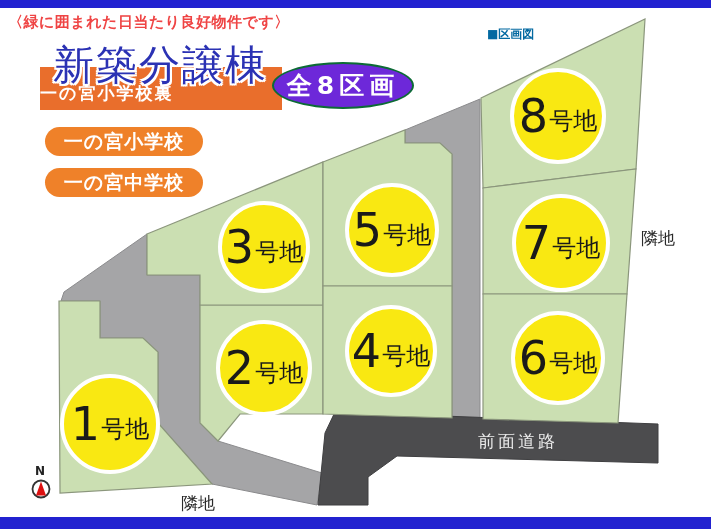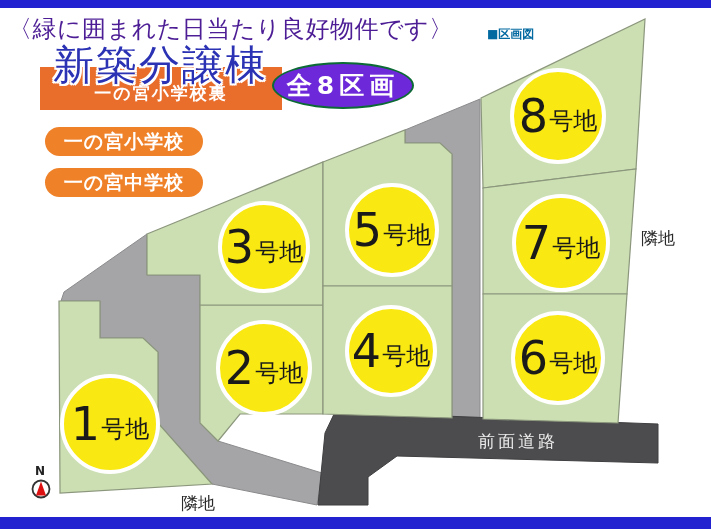--- a/index.html
+++ b/index.html
@@ -5,24 +5,24 @@
   html,body{margin:0;padding:0;background:#fff;}
   .stage{
     position:relative;width:711px;height:529px;overflow:hidden;background:#ffffff;
     font-family:"DejaVu Sans","Liberation Sans",sans-serif;
   }
   .bar{position:absolute;left:0;width:711px;background:#2222d0;}
   .bar-top{top:0;height:8px;}
   .bar-bottom{top:517px;height:12px;}
   svg.map{position:absolute;left:0;top:0;}
   .abs{position:absolute;white-space:nowrap;}
-  .top-note{left:8px;top:13px;font-size:24px;font-weight:normal;color:#4c1d95;letter-spacing:0.5px;}
+  .top-note{left:8px;top:13px;font-size:15px;font-weight:bold;color:#ef4444;letter-spacing:0.5px;}
   .banner{
     left:40px;top:67px;width:242px;height:43px;background:#e96e2c;
-    display:flex;align-items:flex-end;justify-content:center;
+    display:flex;align-items:flex-end;justify-content:flex-start;
   }
   .banner-text{color:#ffffff;font-size:17px;font-weight:bold;padding-bottom:5px;letter-spacing:2px;}
   .main-title{
     left:53px;top:38px;font-size:41px;font-weight:400;color:#2b32b4;letter-spacing:2px;
     text-shadow:-2px -2px 0 #fff,2px -2px 0 #fff,-2px 2px 0 #fff,2px 2px 0 #fff,
                  0 -2px 0 #fff,0 2px 0 #fff,-2px 0 0 #fff,2px 0 0 #fff;
   }
   .badge{
     left:272px;top:62px;width:142px;height:47px;background:#6d28d9;border:2px solid #0c6b35;
     border-radius:50%;display:flex;align-items:center;justify-content:center;box-sizing:border-box;

